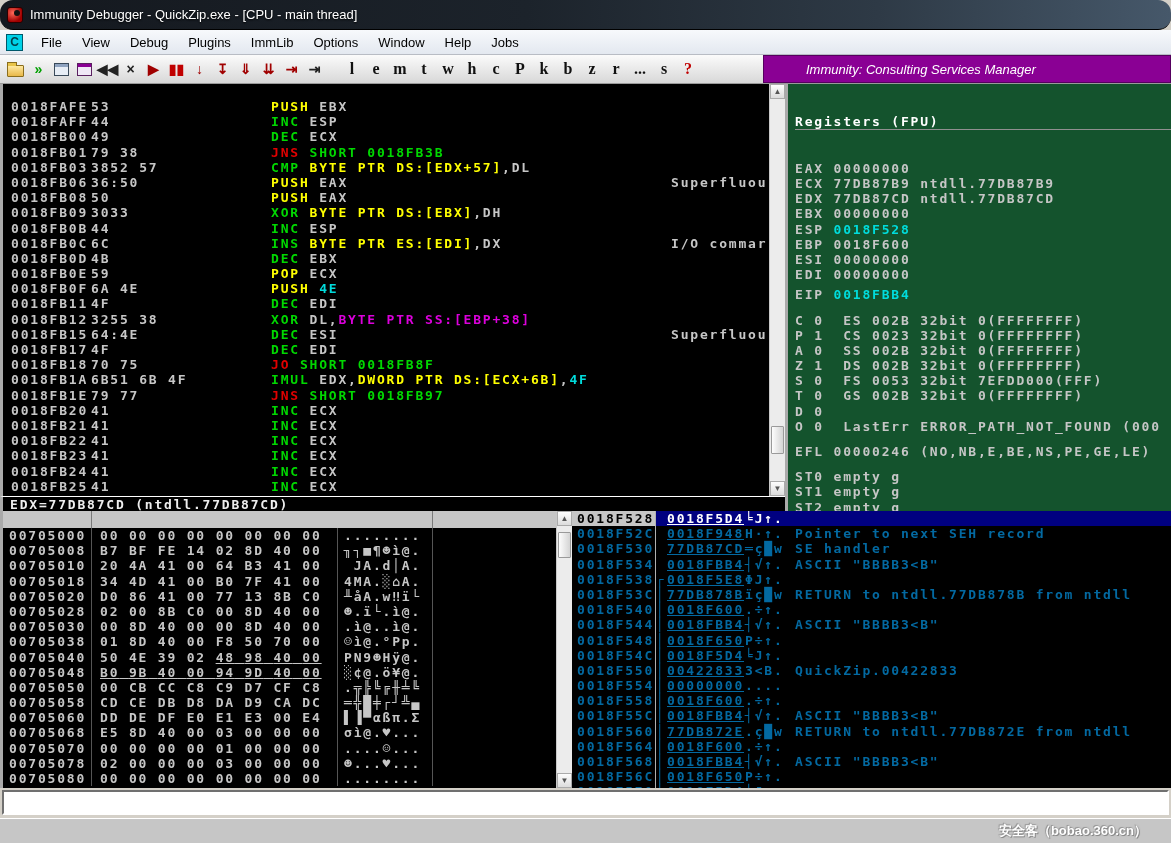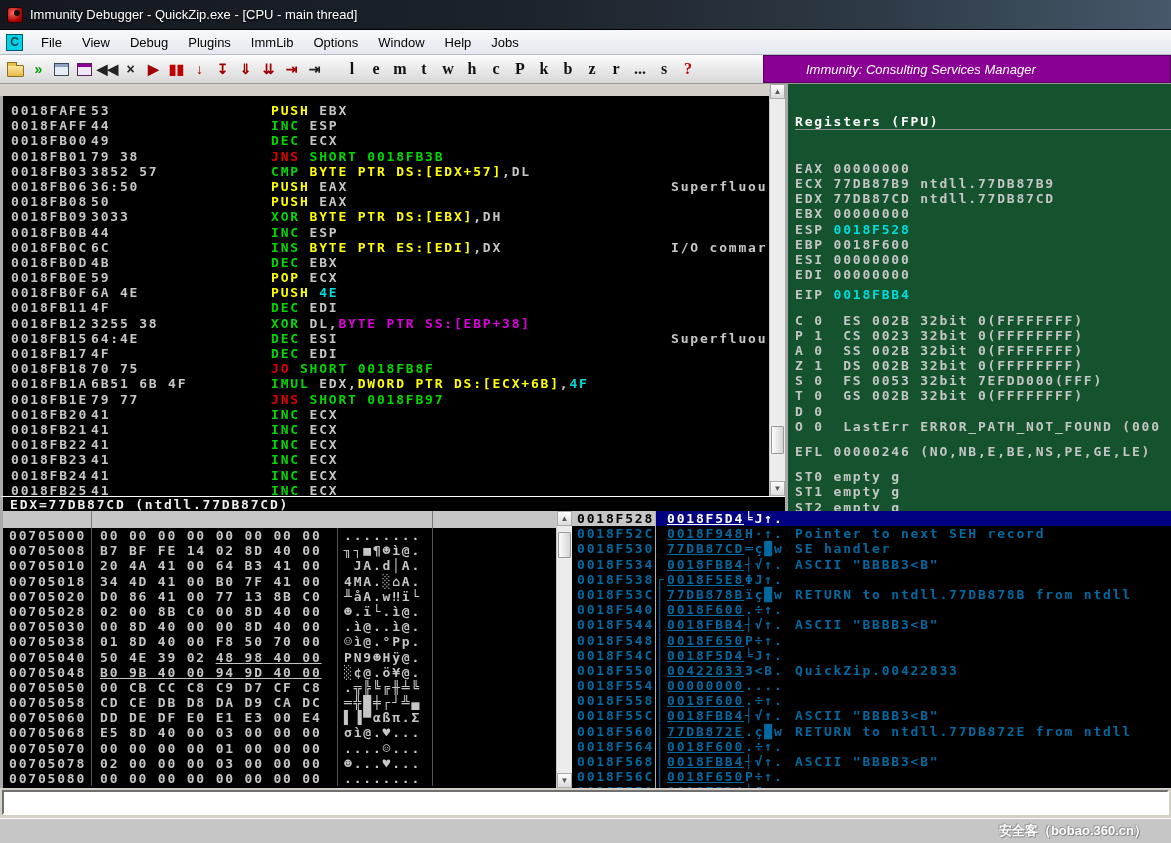--- a/index.html
+++ b/index.html
@@ -1,21 +1,21 @@
 <!DOCTYPE html>
 <html><head>
 <meta charset="utf-8">
 <style>
   * { box-sizing: border-box; margin: 0; padding: 0; }
   html,body { width:1171px; height:843px; overflow:hidden; background:#d4d0c8;
     font-family:"Liberation Sans", sans-serif; }
 
   
   .titlebar { height:30px; background:linear-gradient(90deg,#14181e 0%,#1c232b 45%,#2e3a46 75%,#46586a 100%);
-    display:flex; align-items:center; padding-left:7px; border-bottom:1px solid #000; }
+    display:flex; align-items:center; padding-left:7px; border-bottom:1px solid #000;border-radius:13px; }
   .app-logo { width:16px; height:16px; border-radius:3px; margin-right:7px; position:relative;
     background:radial-gradient(circle at 35% 35%, #ff6a5a, #a00000 70%); border:1px solid #2a0000; }
   .app-logo::after { content:""; position:absolute; right:2px; top:2px; width:6px; height:6px;
     border-radius:50%; background:#111; }
   .title-text { color:#fff; font-size:13px; text-shadow:0 1px 2px #000; }
 
   
   .menubar { height:25px; background:linear-gradient(#f7f9fc,#e3e8f0); display:flex; align-items:center;
     border-bottom:1px solid #b8bcc4; padding-left:6px; }
   .mdi-icon { width:17px; height:17px; background:#00d2e8; border:1px solid #00586a; color:#00404e;
@@ -45,21 +45,21 @@
     display:flex; align-items:center; padding-left:42px; }
 
   
   .workspace { height:704px; background:#d4d0c8; }
   .mono, .mono span { font-family:"DejaVu Sans Mono", monospace; font-weight:bold; font-size:13px;
     letter-spacing:1.8px; line-height:15.2px; white-space:pre; }
 
   .top-row { display:flex; height:427px; }
   .left-col { width:785px; display:flex; flex-direction:column; }
   .disasm { height:412px; display:flex; }
-  .d-rows { flex:1; background:#000; overflow:hidden; border-left:3px solid #aaa; padding-top:7px;margin-top:12px; }
+  .d-rows { flex:1; background:#000; overflow:hidden; border-left:3px solid #aaa; padding-top:15px; }
   .drow { display:flex; height:15.2px; }
   .dc-a { width:88px; padding-left:8px; color:#c6c6c6; }
   .dc-h { width:180px; color:#c6c6c6; }
   .dc-i { width:400px; }
   .dc-c { flex:1; color:#c6c6c6; overflow:hidden; }
   .w { color:#c6c6c6; } .y { color:#ffff00; } .g { color:#00d800; }
   .r { color:#e00000; } .c { color:#00dcdc; } .m { color:#dc00dc; }
 
   .infobar { height:15px; background:#000; color:#eee; padding-left:7px;
     border-top:1px solid #fff; border-left:3px solid #aaa; overflow:hidden; }

